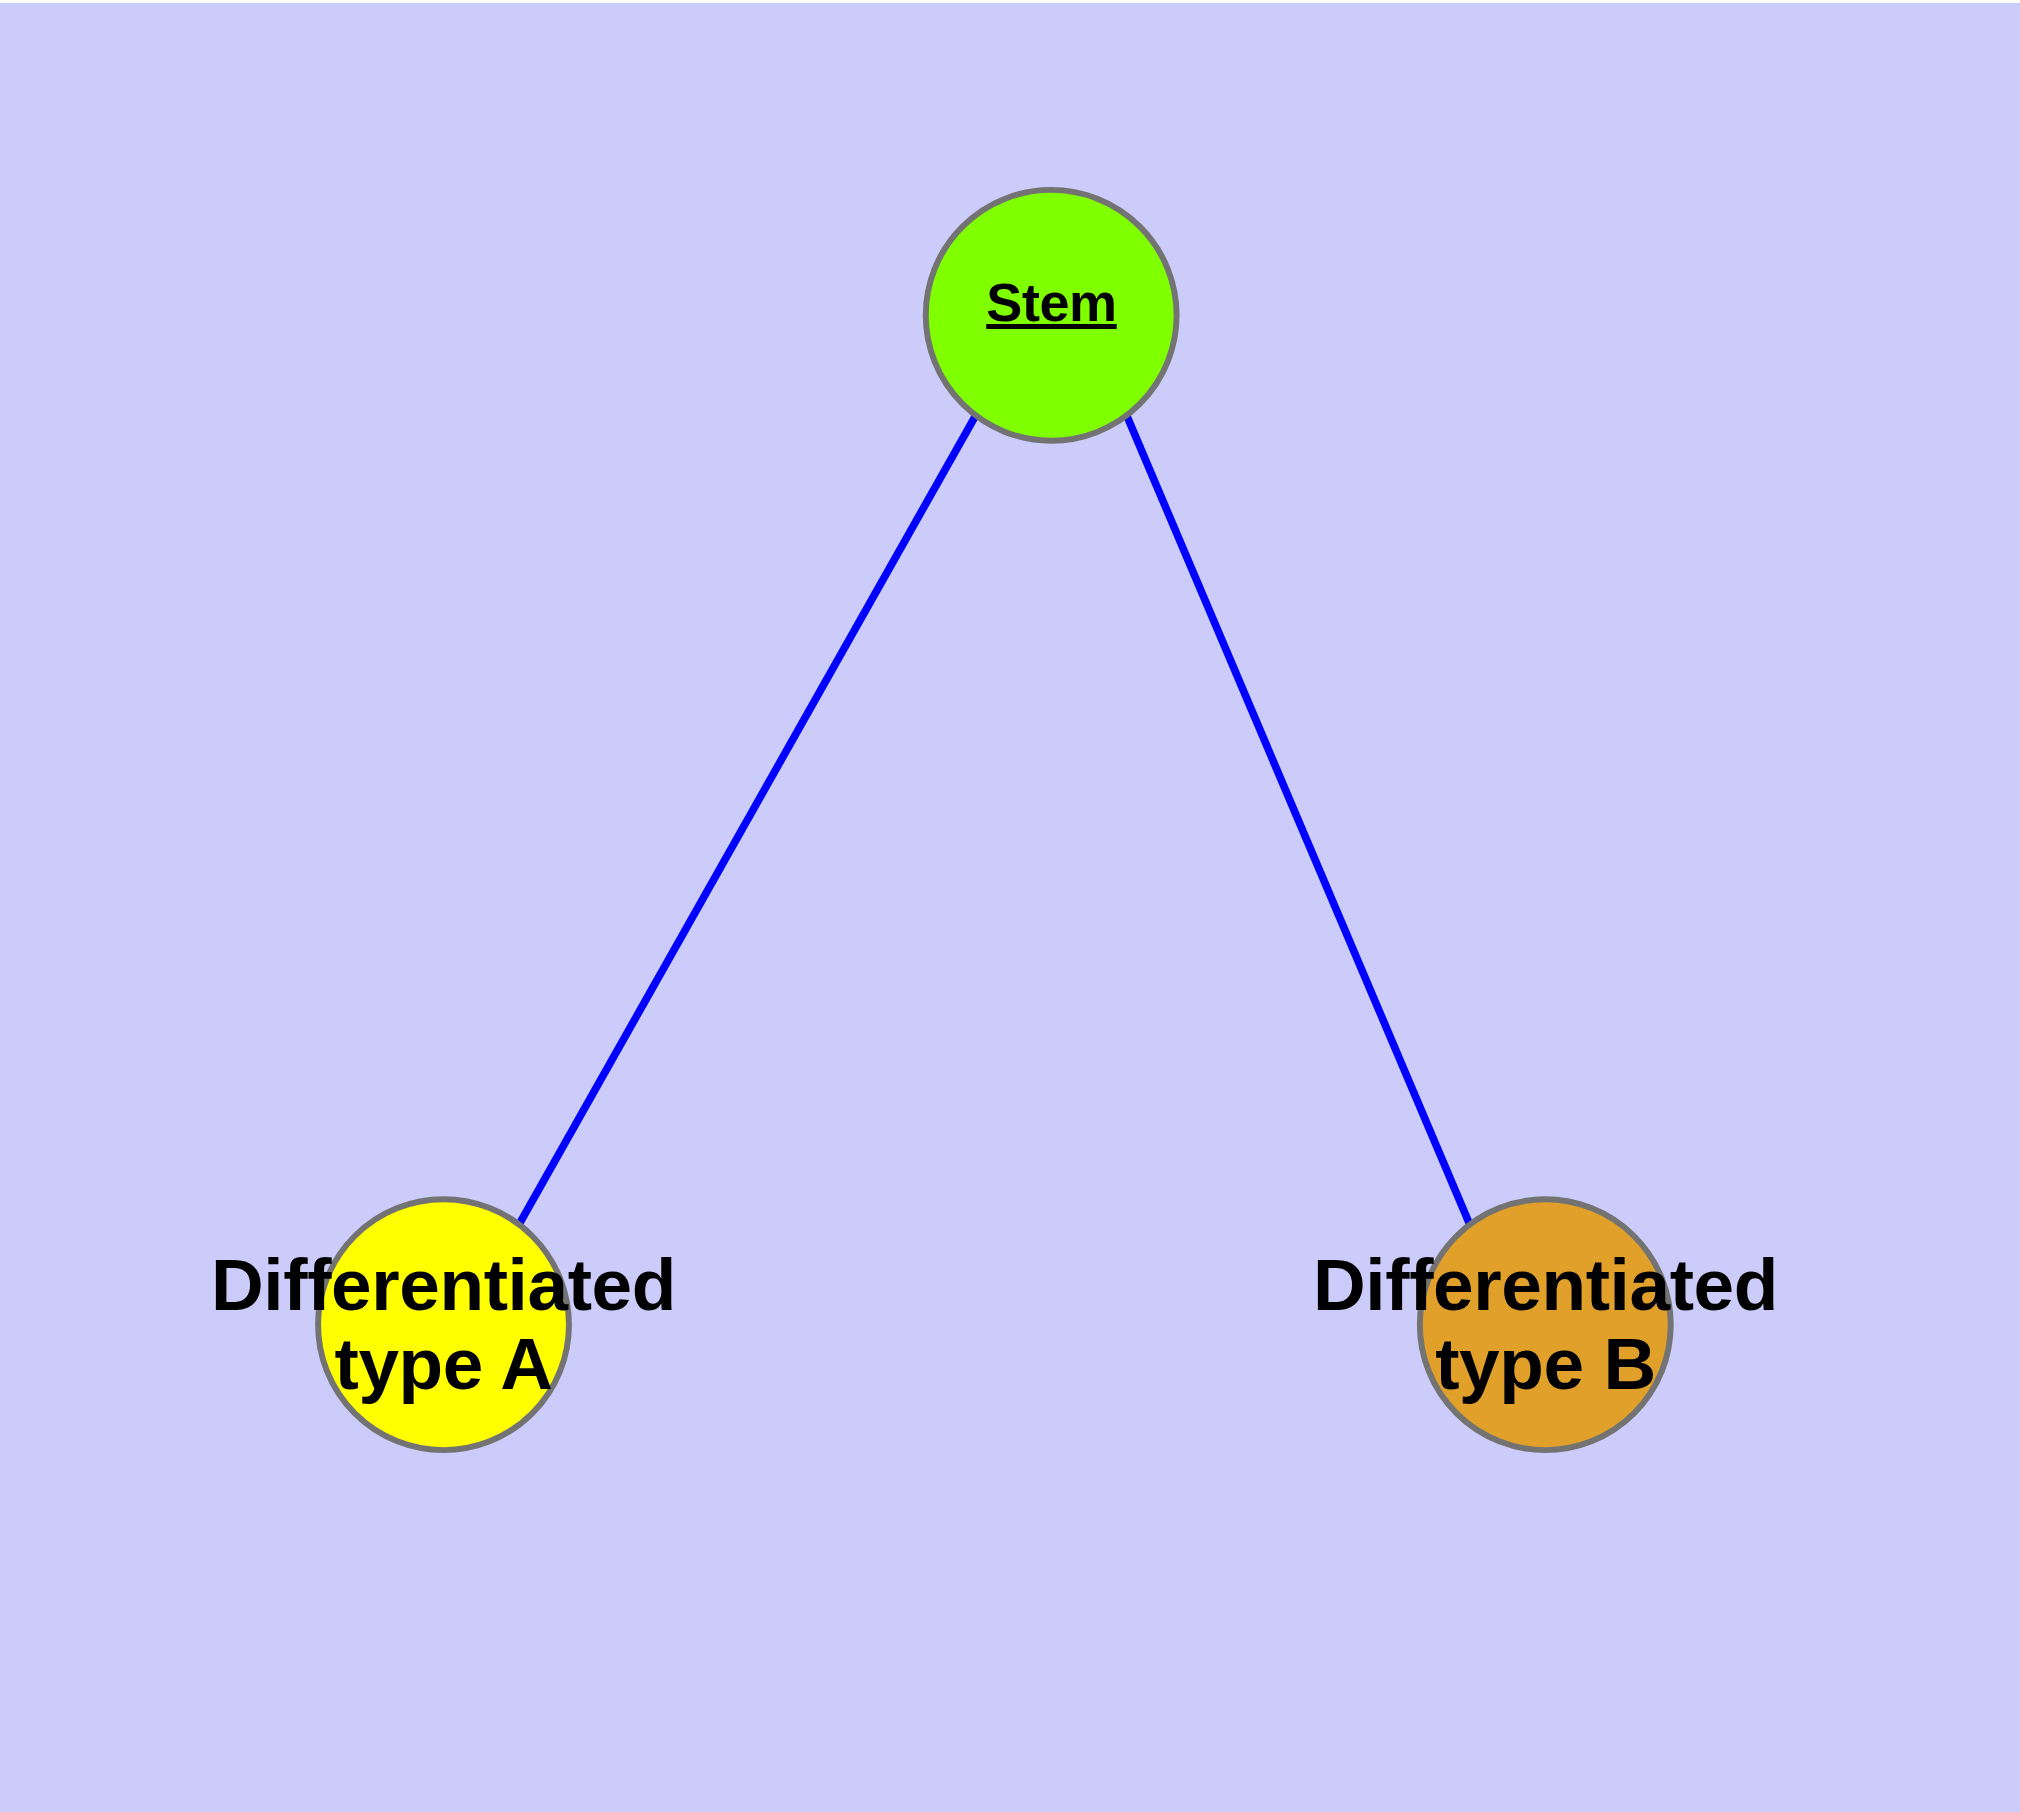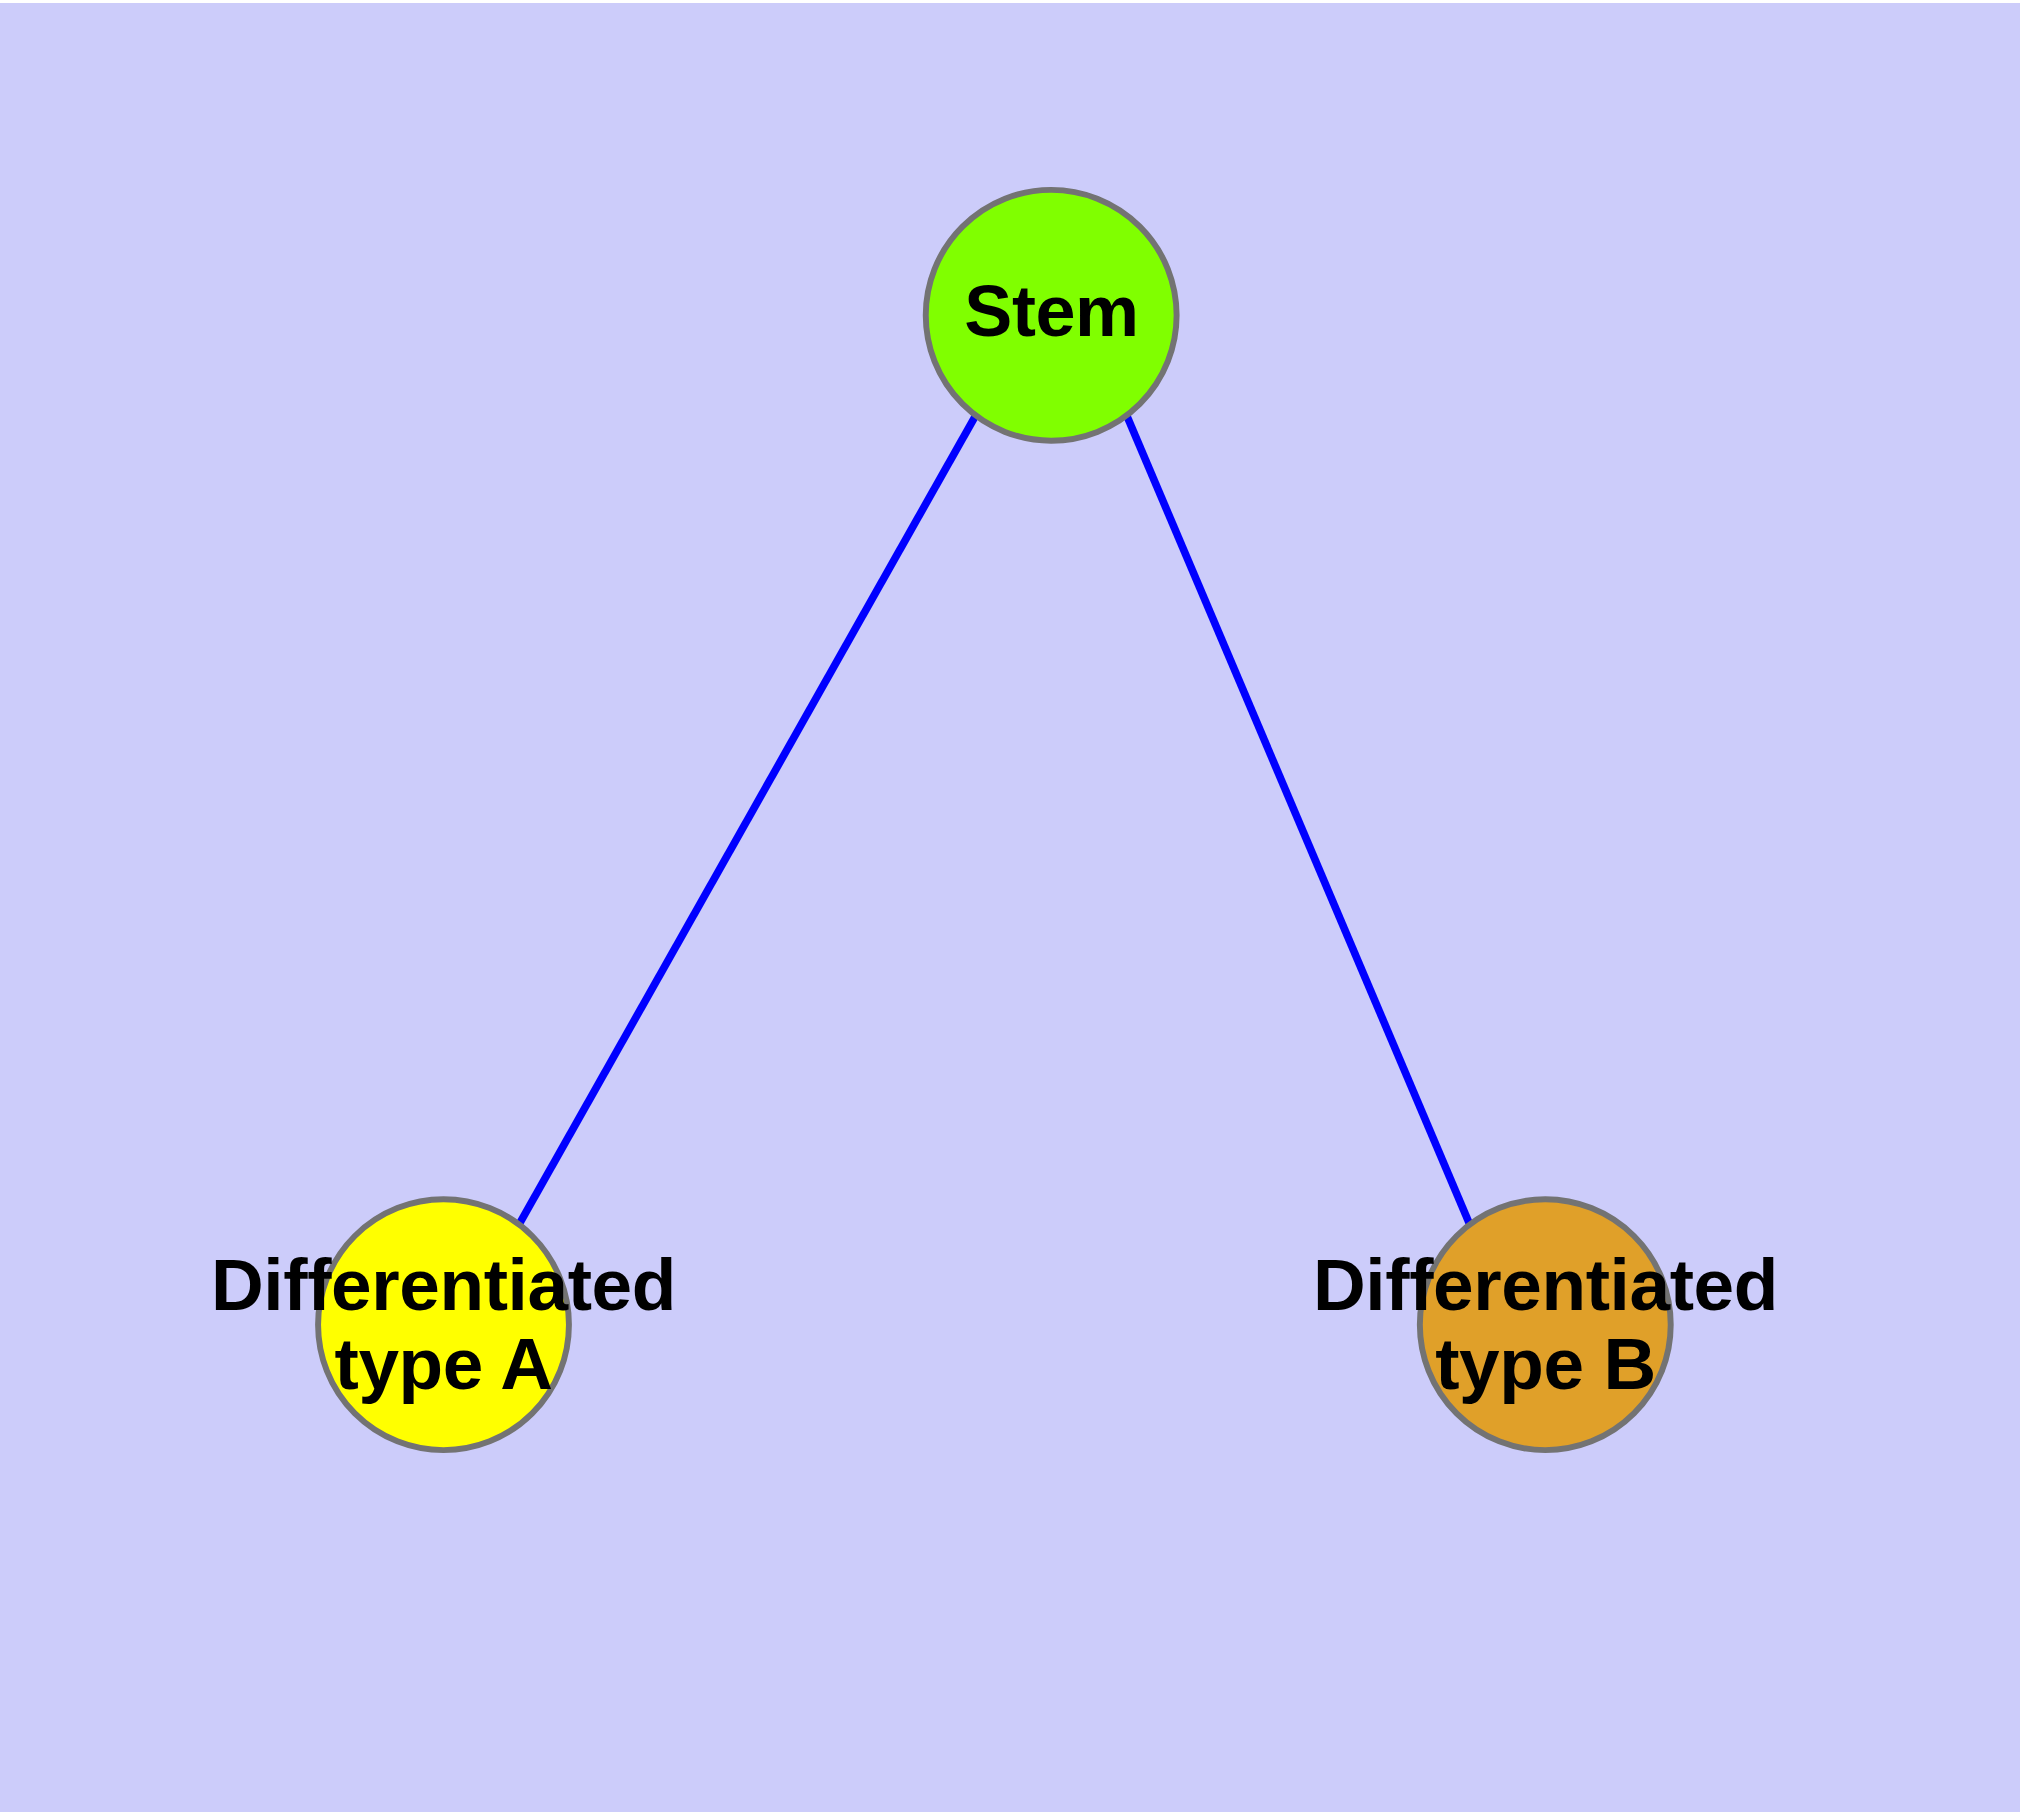--- a/index.html
+++ b/index.html
@@ -40,21 +40,22 @@
     position: absolute;
     text-align: center;
     font-weight: bold;
     color: #000000;
     line-height: 1.08;
     white-space: pre;
     letter-spacing: -0.4px;
     pointer-events: none;
   }
   #label-stem {
-    font-size: 72px;
+    font-size: 54px;
+    text-decoration: underline;
   }
   #label-diff-a, #label-diff-b {
     font-size: 73px;
   }
 </style>
 </head>
 <body>
 
 <div id="canvas">
 

